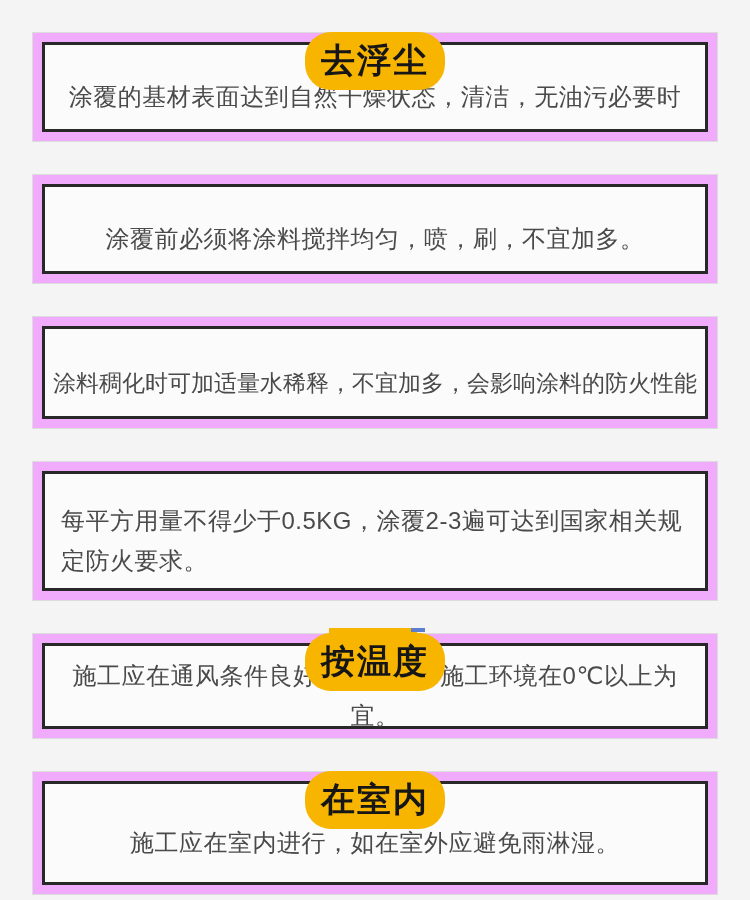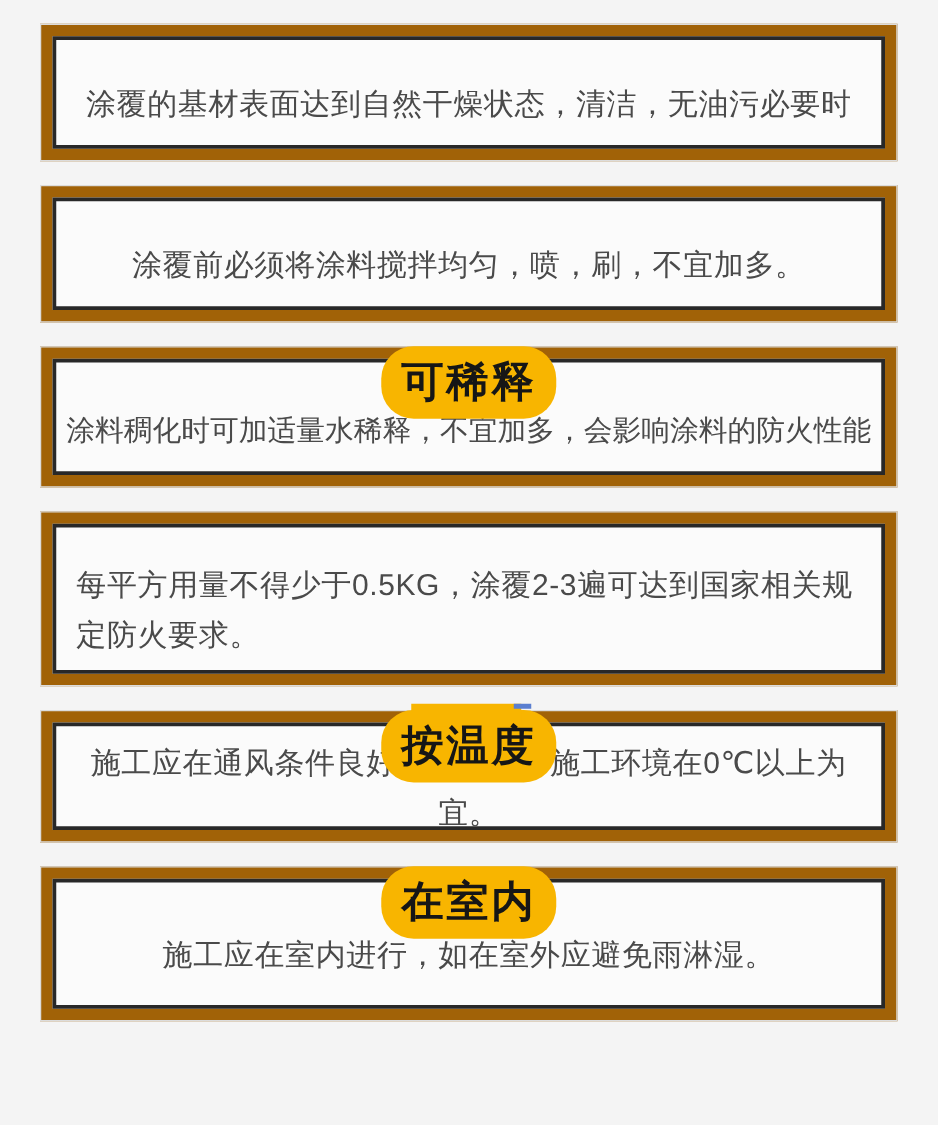--- a/index.html
+++ b/index.html
@@ -26,23 +26,23 @@
   .block{
     position:relative;
   }
   .b1{margin-top:4px;}
   .b2{margin-top:11px;}
   .b3{margin-top:15px;}
   .b4{margin-top:11px;}
   .b5{margin-top:9px;}
   .b6{margin-top:7px;}
   .outer{
-    margin-top:19px;
+    margin-top:32px;
     border:1px solid var(--box_border_light);
-    background:#a16207;
+    background:#f0abfc;
     padding:9px;
   }
   .inner{
     border:3px solid var(--box_border_dark);
     background:var(--box_fill);
     display:flex;align-items:center;justify-content:center;
     text-align:center;
     padding:20px 6px 0;
   }
   .b1 .inner{height:90px;}
@@ -81,39 +81,39 @@
     position:absolute;top:-5px;left:106px;width:14px;height:4px;
     background:var(--artifact_blue);z-index:-1;
   }
 </style>
 </head>
 <body>
 
 <div class="page">
 
   <section class="block b1">
+    <div class="badge">
+      <span class="badge-label">去浮尘</span>
+    </div>
     <div class="outer">
       <div class="inner">
         <p class="body-text">涂覆的基材表面达到自然干燥状态，清洁，无油污必要时</p>
       </div>
     </div>
   </section>
 
   <section class="block b2">
     <div class="outer">
       <div class="inner">
         <p class="body-text">涂覆前必须将涂料搅拌均匀，喷，刷，不宜加多。</p>
       </div>
     </div>
   </section>
 
   <section class="block b3">
-    <div class="badge">
-      <span class="badge-label">可稀释</span>
-    </div>
     <div class="outer">
       <div class="inner">
         <p class="body-text">涂料稠化时可加适量水稀释，不宜加多，会影响涂料的防火性能</p>
       </div>
     </div>
   </section>
 
   <section class="block b4">
     <div class="outer">
       <div class="inner">

